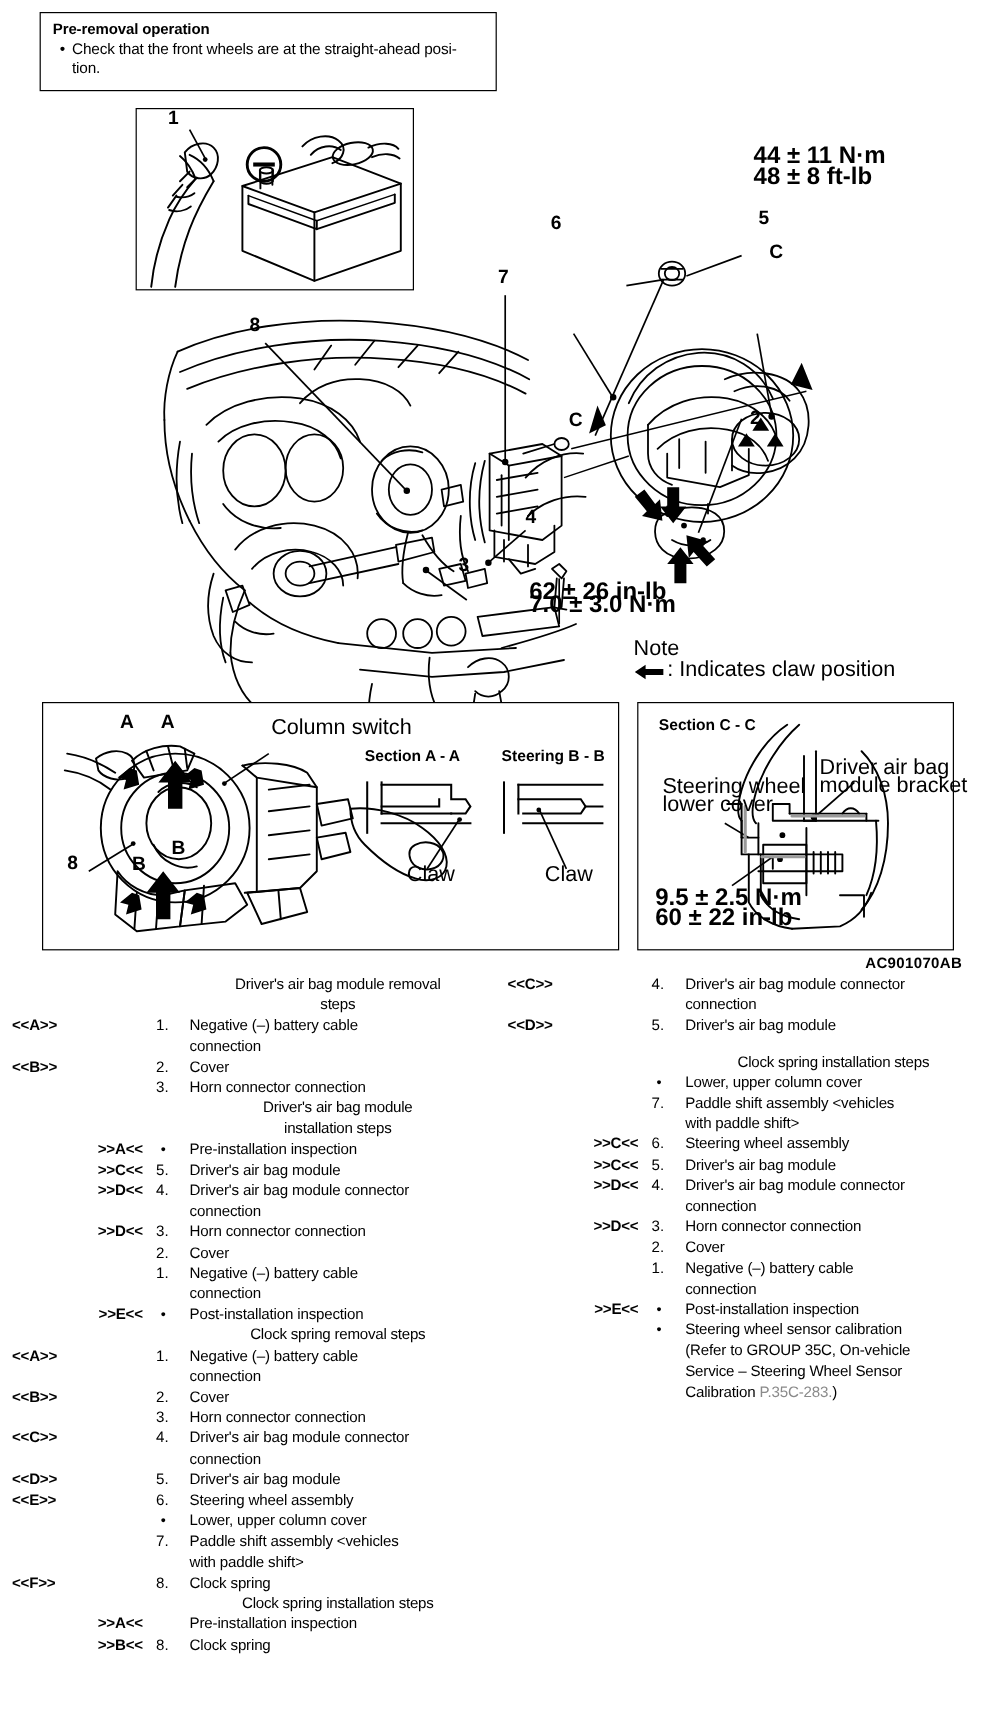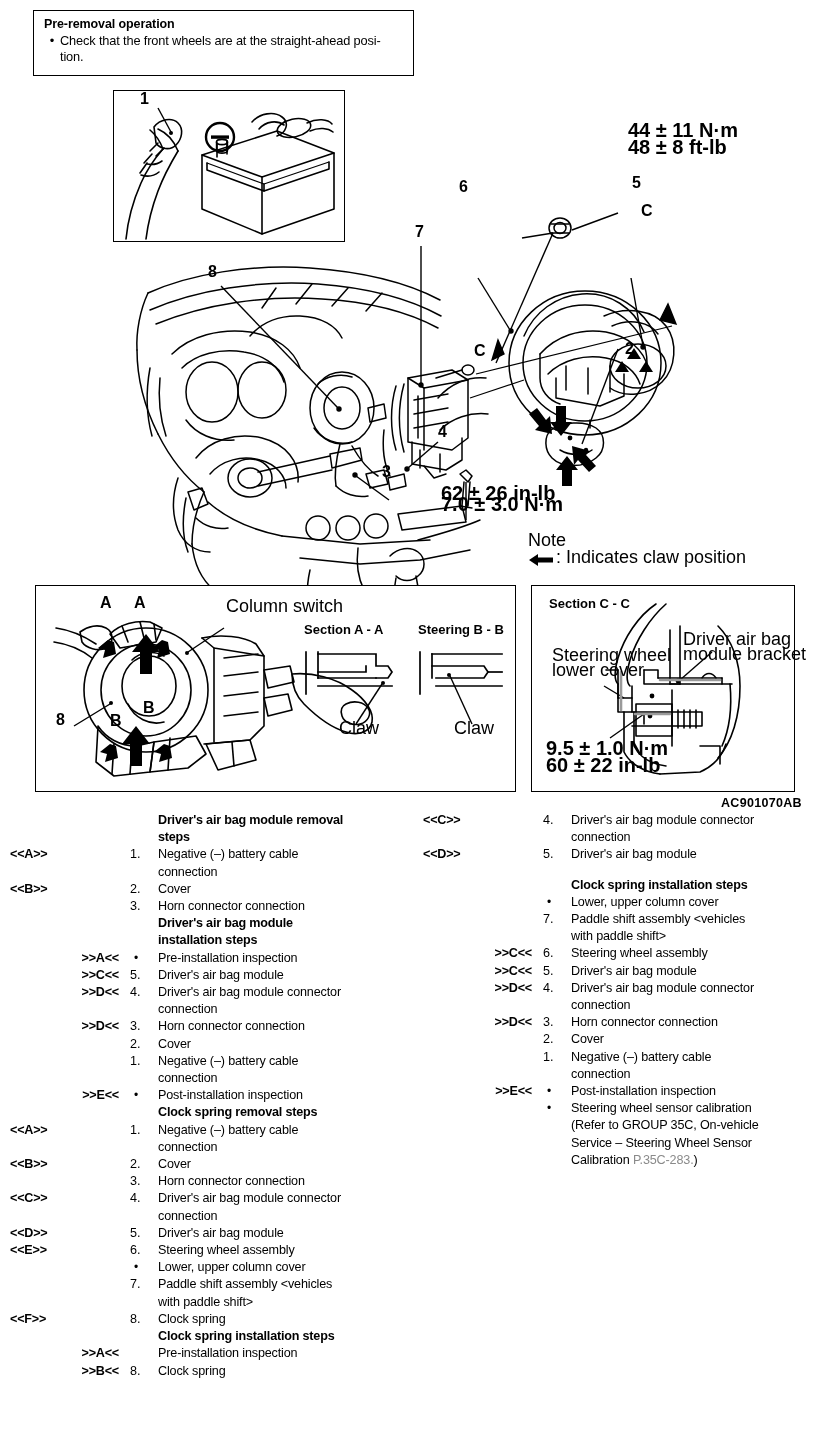--- a/index.html
+++ b/index.html
@@ -133,22 +133,23 @@
   }
   .s-text {
     flex: 1 1 auto;
     font-size: 12.6px;
     line-height: 17.2px;
     letter-spacing: -0.15px;
     padding-right: 8px;
     white-space: pre-line;
   }
   .s-text.head {
-    font-weight: bold;
+    font-weight: normal;
     letter-spacing: -0.2px;
+    text-align: center;
   }
   .s-text .ref {
     color: #8a8a8a;
   }
 </style>
 </head>
 <body>
 
 <div class="prebox">
   <div class="prebox-title">Pre-removal operation</div>
@@ -540,21 +541,21 @@
         <path d="M89 86 L89 124"></path>
         <path d="M103 128 L138 128"></path>
         <path d="M128 94 L188 94"></path>
       </g>
     </svg>
     <div class="fig-sec-title" style="position:absolute; left:17px; top:10px;">Section C - C</div>
     <div class="fig-plain" style="position:absolute; left:20px; top:62px;">Steering wheel
 lower cover</div>
     <div class="fig-plain" style="position:absolute; left:151px; top:46px;">Driver air bag
 module bracket</div>
-    <div class="fig-label" style="position:absolute; left:14px; top:154px;">9.5 ± 1.0 N·m</div>
+    <div class="fig-label" style="position:absolute; left:14px; top:154px;">9.5 ± 2.5 N·m</div>
     <div class="fig-label" style="position:absolute; left:14px; top:171px;">60 ± 22 in-lb</div>
   </div>
 
   <div class="fig-code" style="left:721px; top:718px;">AC901070AB</div>
 </div>
 
 <div class="steps">
   <div class="col col-left">
       <div class="srow">
         <div class="s-mark"></div>

